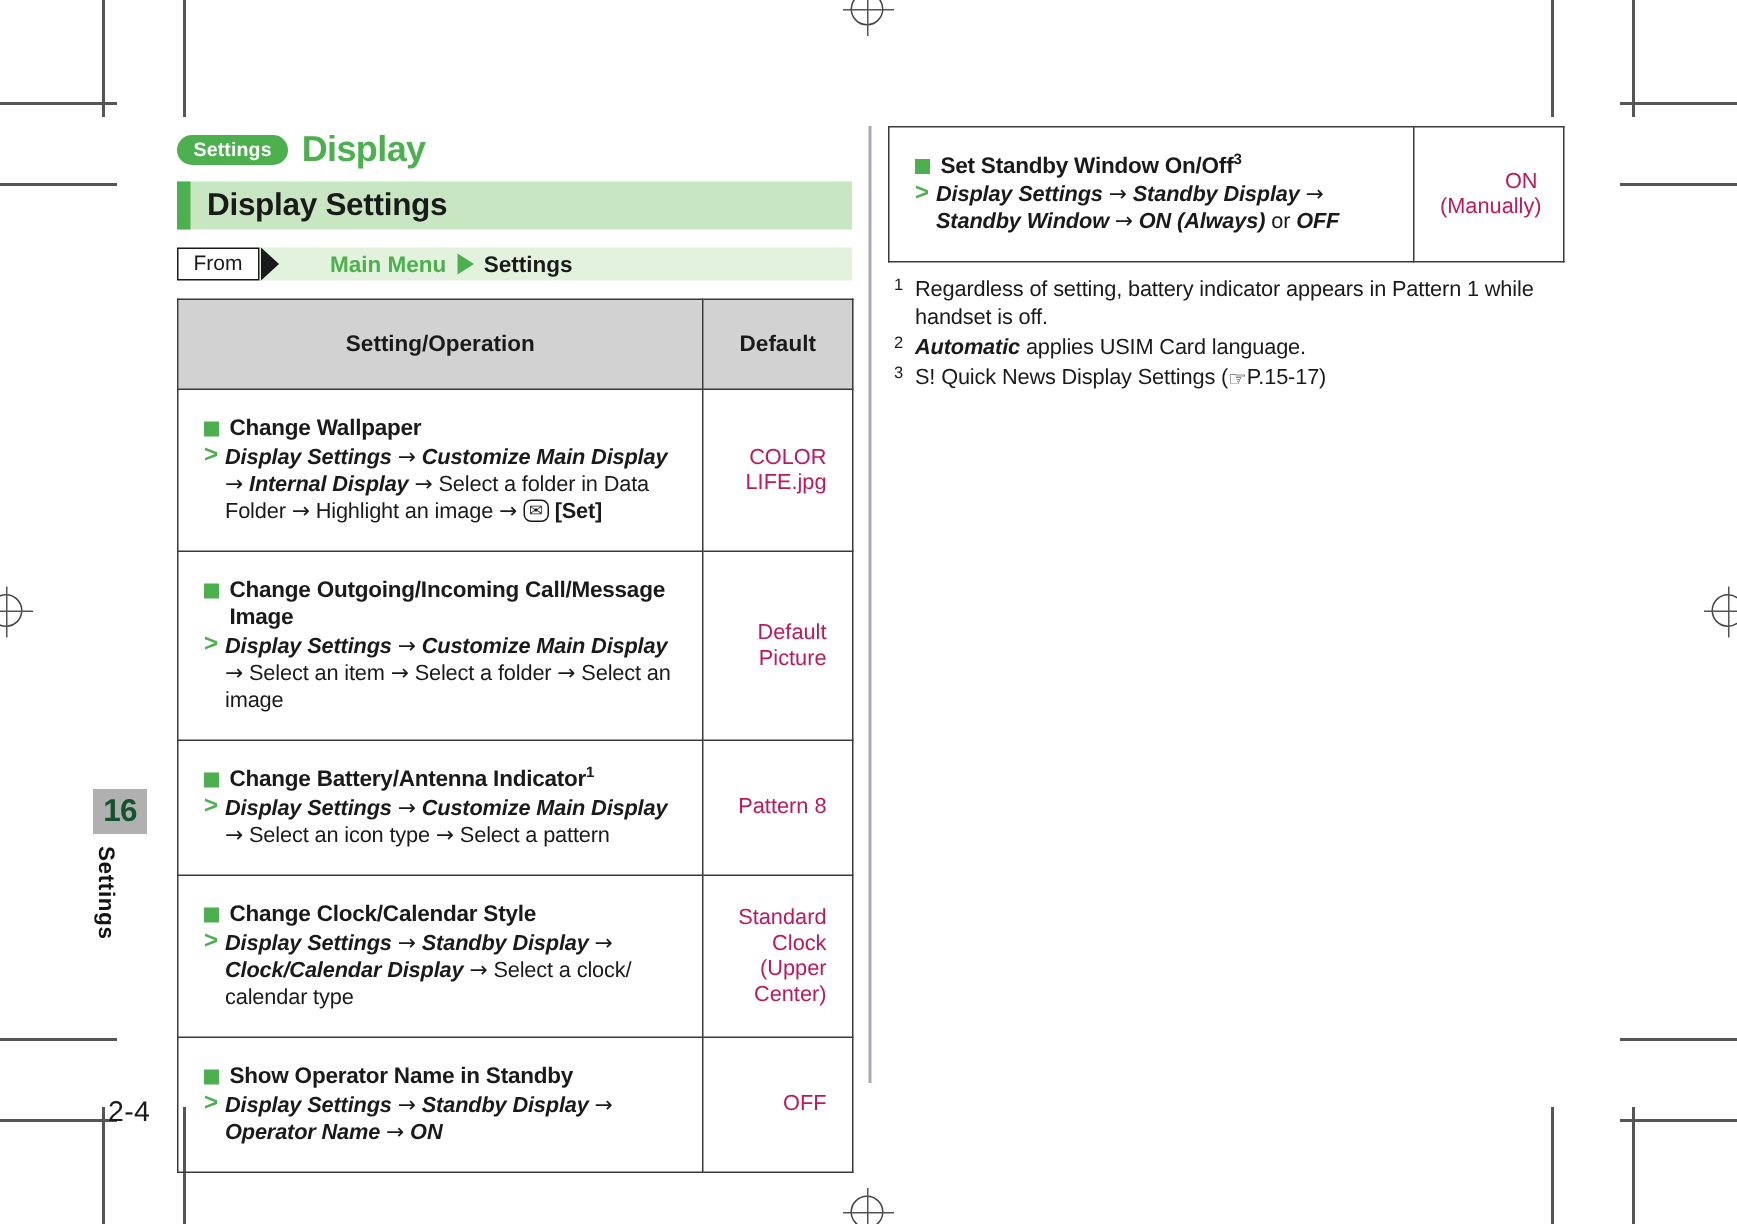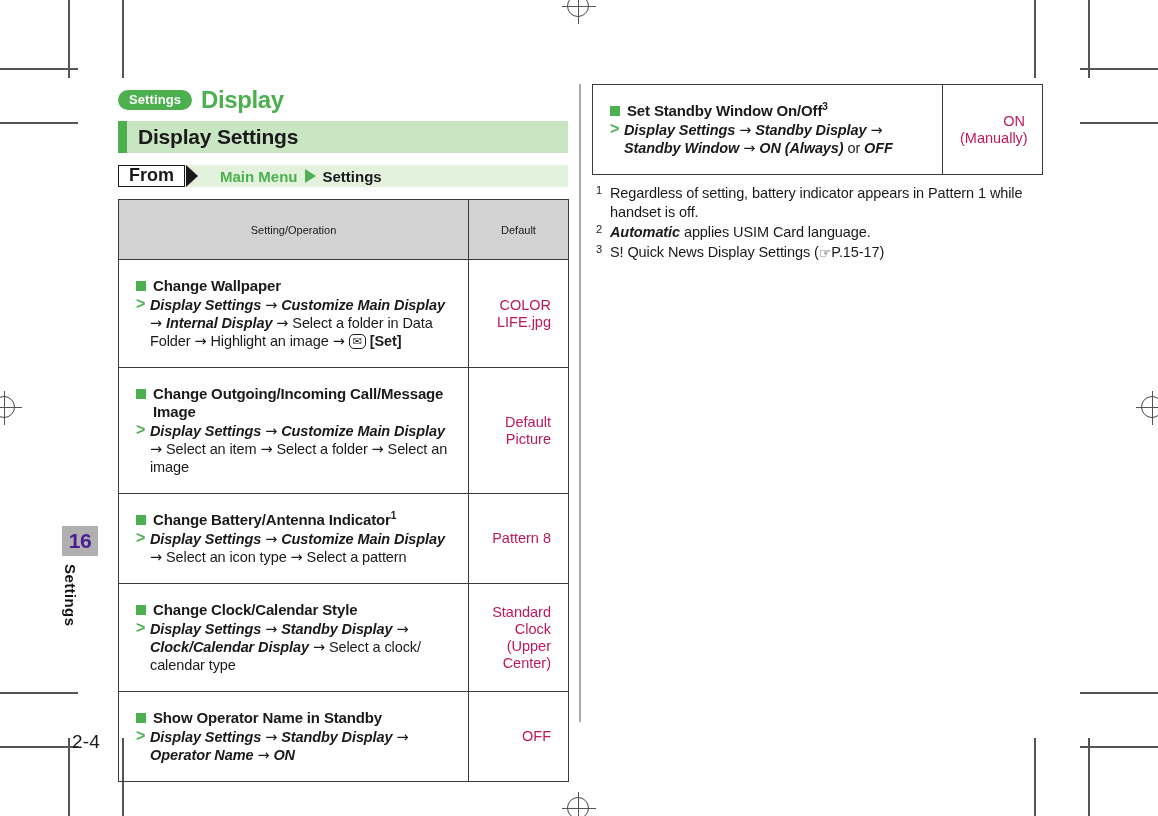--- a/index.html
+++ b/index.html
@@ -57,21 +57,21 @@
   .side-tab {
     position: absolute;
     left: 62px;
     top: 526px;
     width: 36px;
   }
   .side-tab-num {
     width: 36px;
     height: 30px;
     background: #b0b0b0;
-    color: #4c1d95;
+    color: #14532d;
     font-size: 21px;
     font-weight: bold;
     line-height: 30px;
     text-align: center;
     letter-spacing: -0.5px;
   }
   .side-tab-label {
     margin-top: 8px;
     font-size: 15px;
     font-weight: bold;
@@ -174,22 +174,22 @@
   .from-box {
     position: absolute;
     left: 0; top: 0;
     height: 22px;
     display: flex;
     align-items: stretch;
   }
   .from-label {
     border: 1.6px solid #1a1a1a;
     background: #ffffff;
-    font-size: 18px;
-    font-weight: bold;
+    font-size: 14px;
+    font-weight: normal;
     padding: 0 10px;
     line-height: 19px;
     box-sizing: border-box;
     height: 22px;
   }
   .from-arrow {
     width: 0; height: 0;
     border-top: 11px solid transparent;
     border-bottom: 11px solid transparent;
     border-left: 12px solid #1a1a1a;
@@ -218,22 +218,22 @@
     width: 450px;
     table-layout: fixed;
   }
   table.spec th, table.spec td {
     border: 1.6px solid #3a3a3a;
     vertical-align: middle;
     padding: 17px;
   }
   table.spec thead th {
     background: #d2d2d2;
-    font-size: 11px;
-    font-weight: normal;
+    font-size: 15px;
+    font-weight: bold;
     height: 25px;
     text-align: center;
     color: #1a1a1a;
   }
   .c-op { width: 350px; }
   .c-def { width: 100px; }
   td.opcell {
     padding: 5px 7px 7px 7px;
     vertical-align: top;
   }

